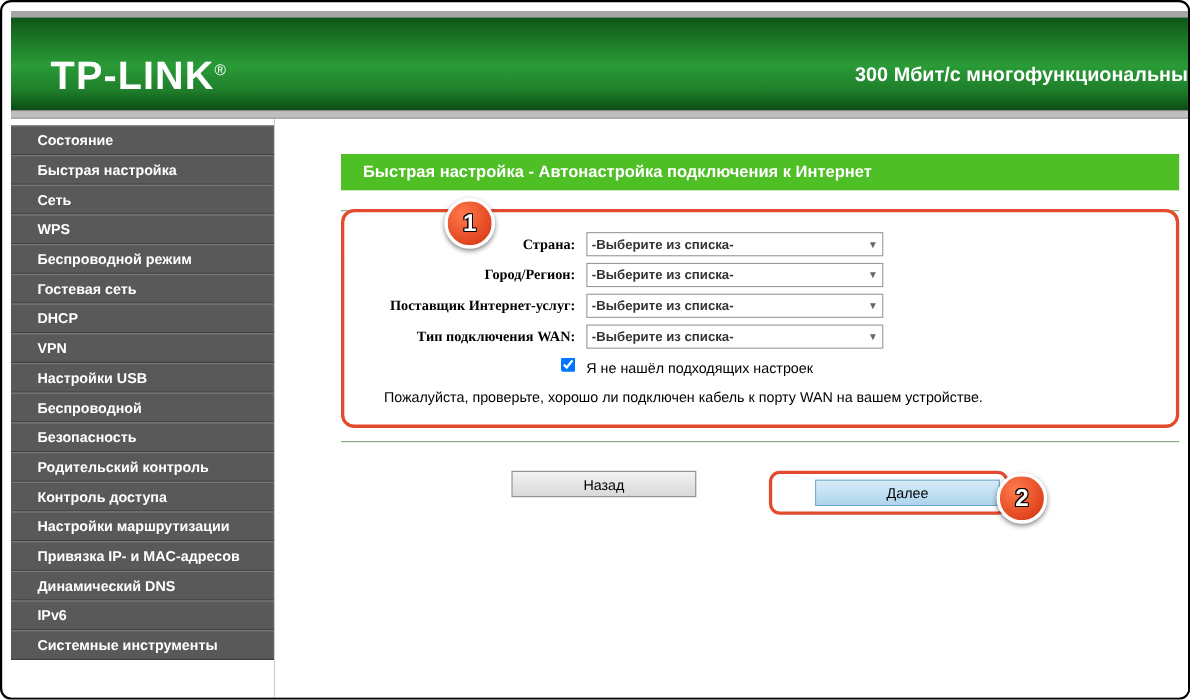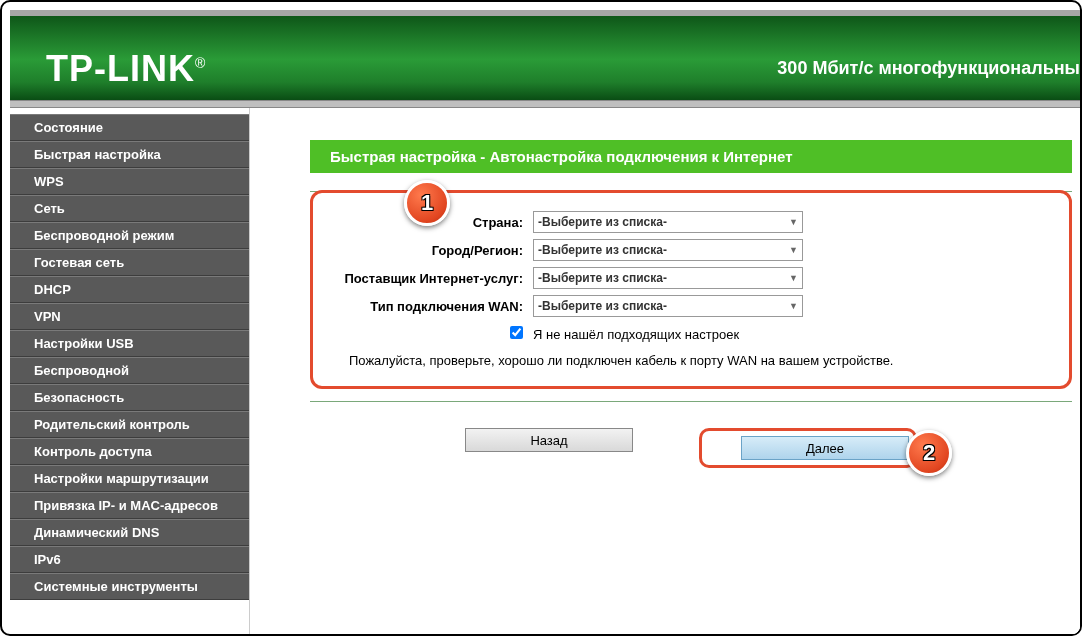--- a/index.html
+++ b/index.html
@@ -112,20 +112,21 @@
     align-items: center;
     margin-bottom: 6px;
   }
   .form-label {
     width: 210px;
     text-align: right;
     font-size: 13px;
     font-weight: bold;
     color: #000;
     padding-right: 10px;
+    font-family: Liberation Serif, serif;
   }
   .form-select {
     width: 270px;
     height: 22px;
     font-size: 12px;
     color: #333;
     background: #fff;
     border: 1px solid #999;
     padding: 0 4px;
     display: flex;
@@ -215,22 +216,22 @@
       <span>TP-LINK</span><span class="reg">®</span>
     </div>
     <div class="sublogo">300 Мбит/с многофункциональны</div>
   </div>
   <div class="divider"></div>
 
   <div class="main">
     <div class="sidebar">
       <div class="sidebar-item">Состояние</div>
       <div class="sidebar-item">Быстрая настройка</div>
+      <div class="sidebar-item">Сеть</div>
       <div class="sidebar-item">WPS</div>
-      <div class="sidebar-item">Сеть</div>
       <div class="sidebar-item">Беспроводной режим</div>
       <div class="sidebar-item">Гостевая сеть</div>
       <div class="sidebar-item">DHCP</div>
       <div class="sidebar-item">VPN</div>
       <div class="sidebar-item">Настройки USB</div>
       <div class="sidebar-item">Беспроводной</div>
       <div class="sidebar-item">Безопасность</div>
       <div class="sidebar-item">Родительский контроль</div>
       <div class="sidebar-item">Контроль доступа</div>
       <div class="sidebar-item">Настройки маршрутизации</div>

